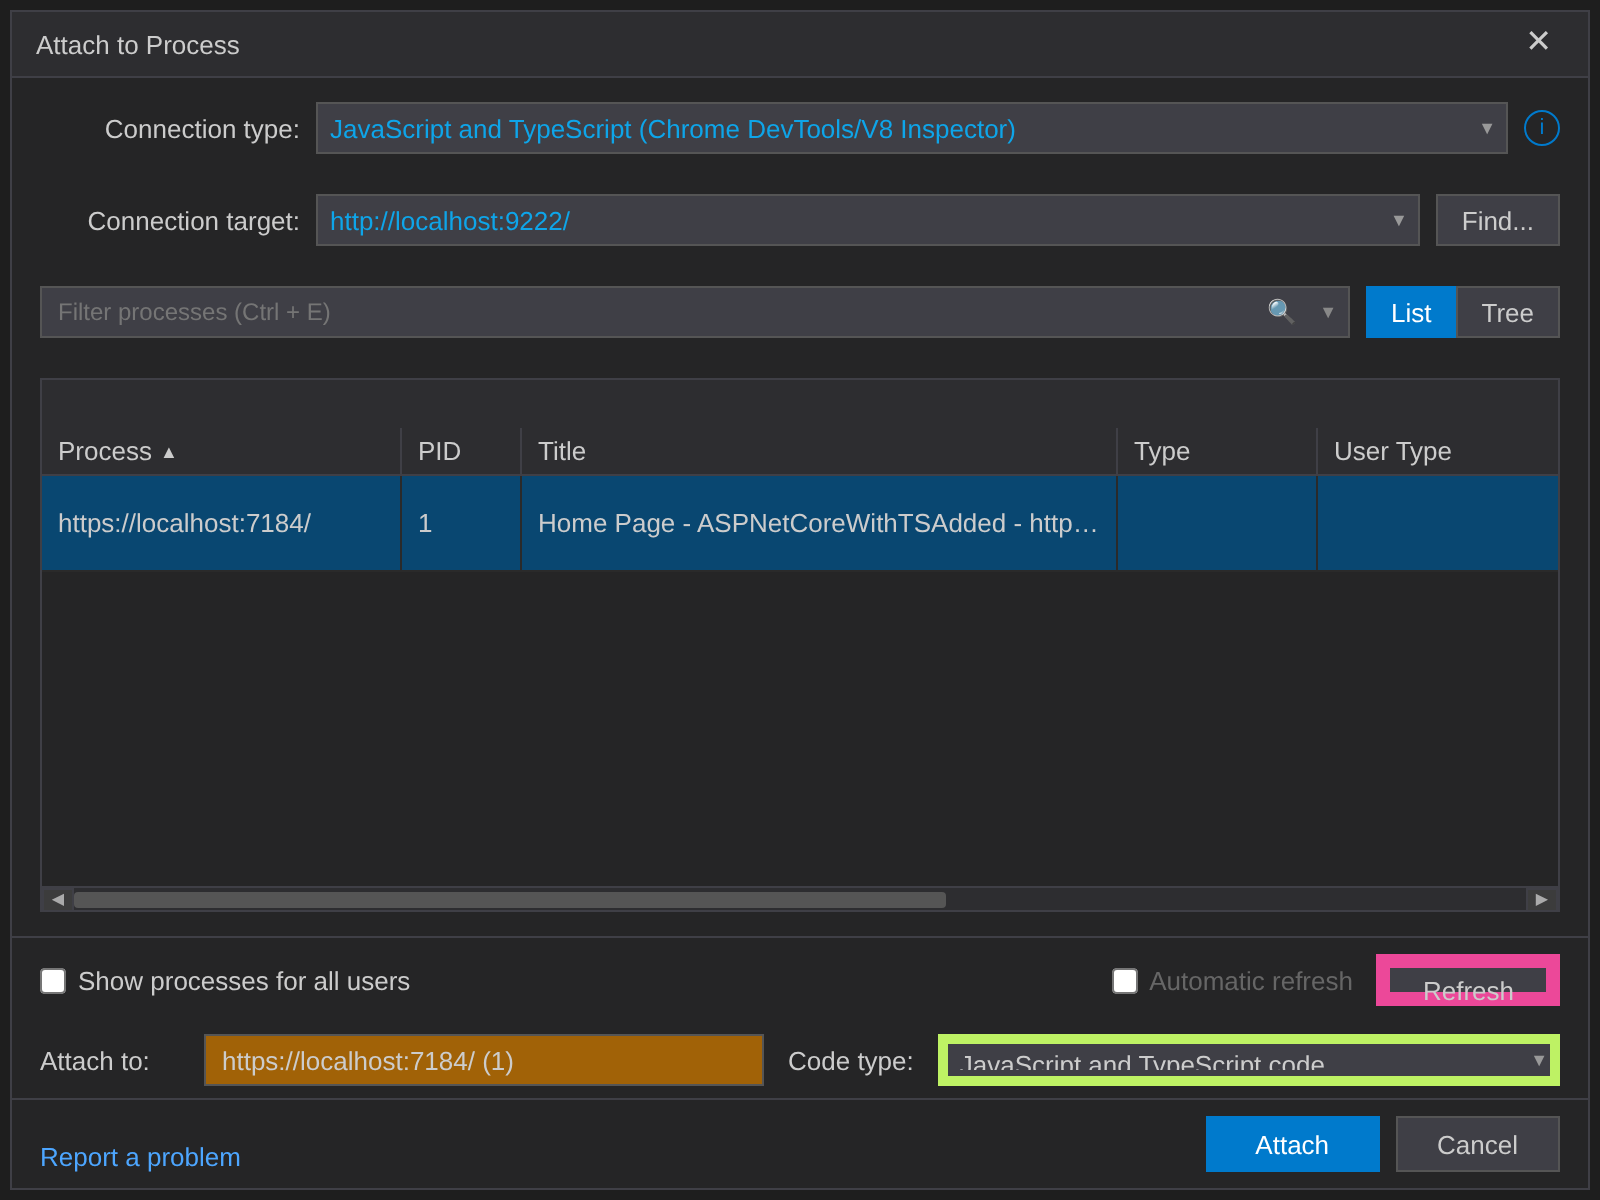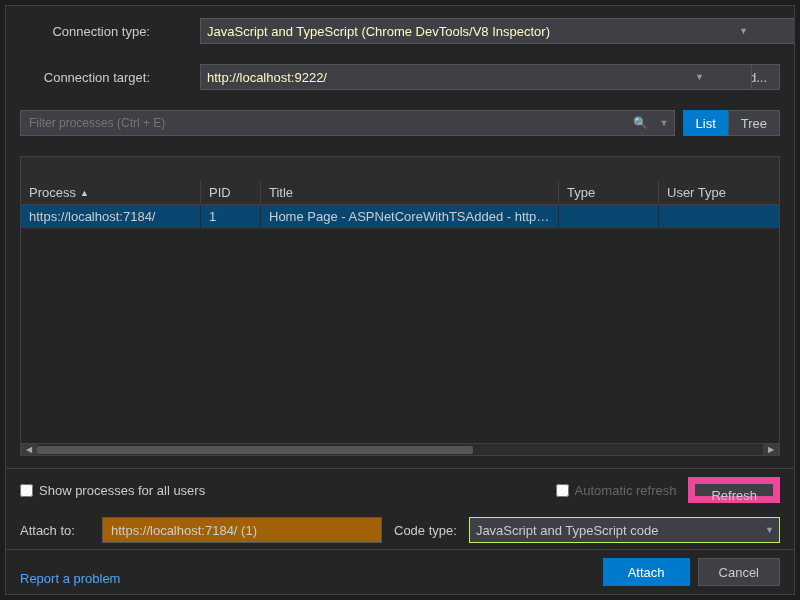--- a/index.html
+++ b/index.html
@@ -86,26 +86,25 @@
       transform: translateY(-50%);
       font-size: 9px;
       color: #999;
       pointer-events: none;
     }
 
     .select-wrapper select {
       width: 100%;
       background: #3f3f46;
       border: 1px solid #555555;
-      color: #fef9c3;
+      color: #0ea5e9;
       padding: 3px 6px;
       font-size: 13px;
       height: 26px;
       appearance: none;
-      margin-left: 42px;
       -webkit-appearance: none;
     }
 
     .info-icon {
       width: 18px;
       height: 18px;
       border-radius: 50%;
       border: 1.5px solid #007acc;
       color: #007acc;
       font-size: 11px;
@@ -232,21 +231,21 @@
       display: grid;
       grid-template-columns: 180px 60px 1fr 100px 120px;
       border-bottom: 1px solid #2a2a2a;
     }
 
     .table-row.selected {
       background: #094771;
     }
 
     .table-cell {
-      padding: 4px 8px;
+      padding: 16px 8px;
       font-size: 13px;
       color: #cccccc;
       border-right: 1px solid #2a2a2a;
       white-space: nowrap;
       overflow: hidden;
       text-overflow: ellipsis;
     }
 
     .table-cell:last-child {
       border-right: none;
@@ -382,21 +381,21 @@
       top: 50%;
       transform: translateY(-50%);
       font-size: 9px;
       color: #999;
       pointer-events: none;
     }
 
     .code-type-select-wrapper select {
       width: 100%;
       background: #3f3f46;
-      border: 1px solid #bef264;
+      border: 5px solid #bef264;
       color: #cccccc;
       padding: 3px 6px;
       font-size: 13px;
       height: 26px;
       appearance: none;
       -webkit-appearance: none;
     }
 
     .footer {
       padding: 8px 14px;
@@ -441,20 +440,24 @@
 
     input[type="text"], input[type="text"]:focus {
       outline: none;
     }
   </style>
 </head>
 <body>
 
 <div class="dialog">
 
+  <div class="title-bar">
+    <span class="title-bar-text">Attach to Process</span>
+    <button class="close-btn">✕</button>
+  </div>
 
   <div class="content">
 
     <div class="form-row">
       <span class="form-label">Connection type:</span>
       <div class="select-wrapper">
         <select>
           <option>JavaScript and TypeScript (Chrome DevTools/V8 Inspector)</option>
         </select>
       </div>

